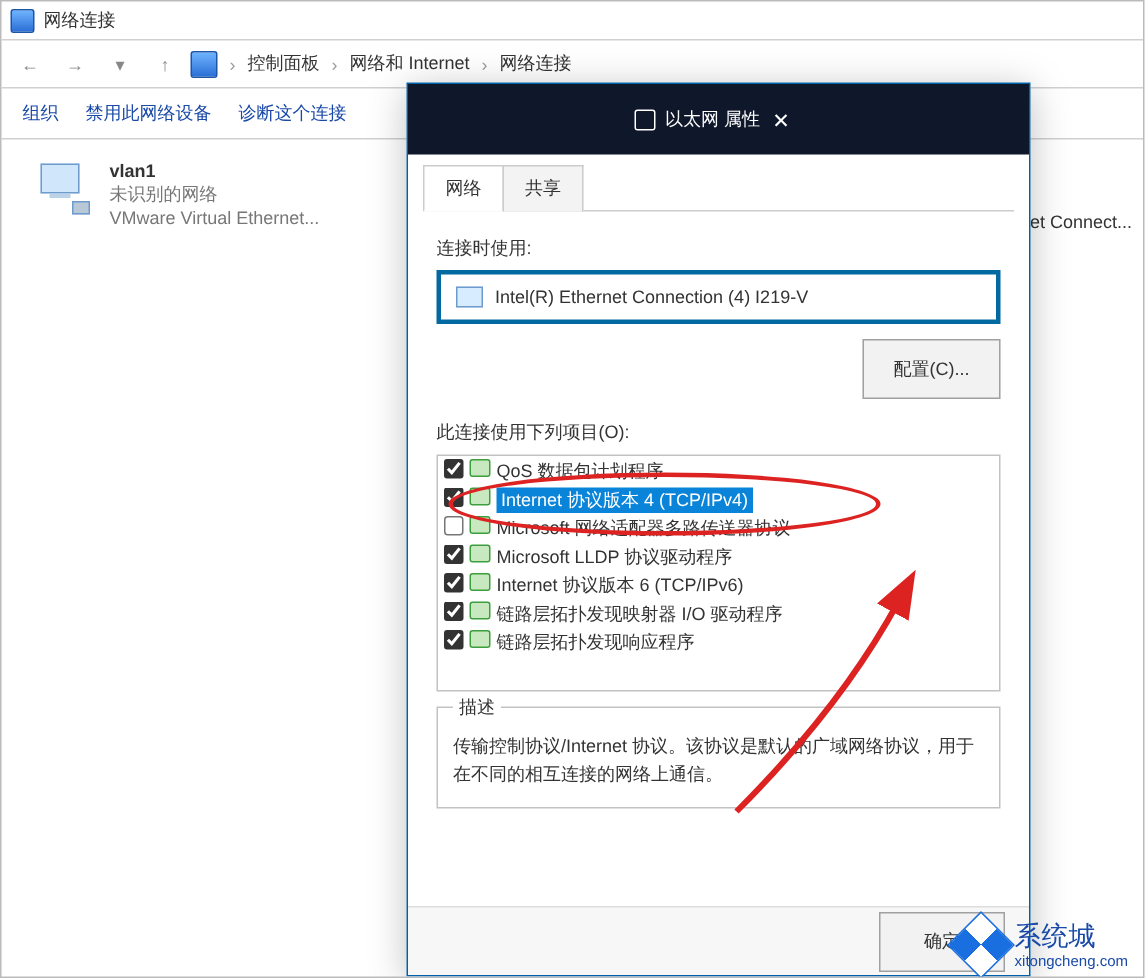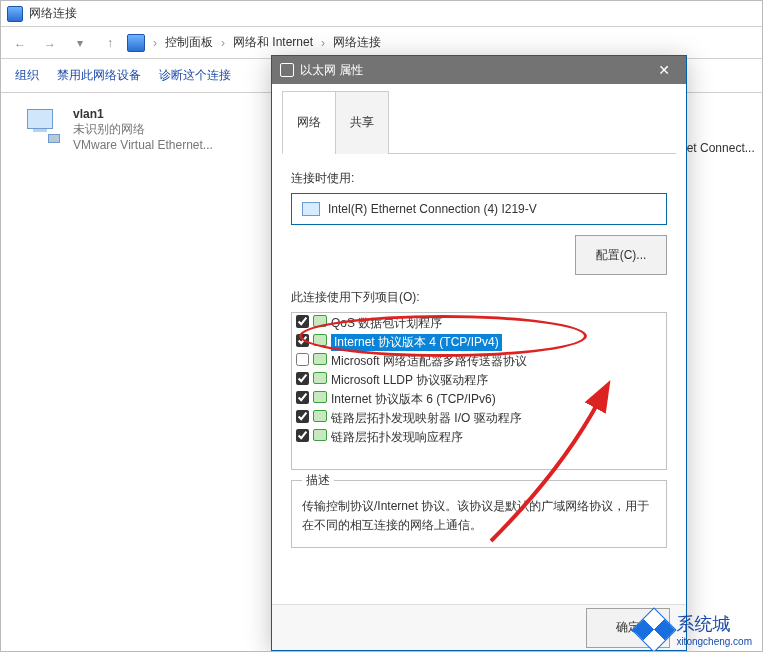--- a/index.html
+++ b/index.html
@@ -16,30 +16,30 @@
   .content-bg{position:relative;padding:14px 10px;display:flex;gap:8px}
   .net-icon{width:44px;height:36px;position:relative;margin-left:10px}
   .net-icon .mon{width:26px;height:20px;background:#d0e6fa;border:1px solid #6e9bcd;position:absolute;top:2px;left:6px}
   .net-icon .base{width:14px;height:3px;background:#bcd2e8;position:absolute;top:22px;left:12px}
   .net-icon .plug{width:12px;height:9px;background:#b9c8d6;position:absolute;bottom:0;right:5px;border:1px solid #6e9bcd}
   .vlan-info div:first-child{font-weight:700}
   .vlan-info .gray{color:#777}
   .side-label{position:absolute;right:6px;top:140px;font-size:12px;color:#333;width:76px;overflow:hidden;white-space:nowrap}
   
   .dialog{position:absolute;left:270px;top:54px;width:416px;height:596px;background:#fff;border:1px solid #0060a8;box-shadow:0 4px 24px rgba(0,0,0,.25)}
-  .dlg-title{height:28px;background:#737373;color:#fff;display:flex;align-items:center;padding:0 8px;justify-content:space-between}
+  .dlg-title{height:47px;background:#0f172a;color:#fff;display:flex;align-items:center;padding:0 8px;justify-content:center}
   .dlg-title .ttl{display:flex;align-items:center;gap:6px;color:#fff}
   .dlg-title .ttl-icon{width:14px;height:14px;border:1px solid #fff;border-radius:2px}
   .dlg-close{width:28px;height:20px;color:#fff;display:flex;align-items:center;justify-content:center;font-size:14px}
   .tabs{display:flex;border-bottom:1px solid #ccc;margin:6px 10px 0 10px}
-  .tab{padding:22px 14px;border:1px solid #ccc;border-bottom:none;margin-right:-1px;background:#f3f3f3;position:relative;top:1px}
+  .tab{padding:6px 14px;border:1px solid #ccc;border-bottom:none;margin-right:-1px;background:#f3f3f3;position:relative;top:1px}
   .tab.active{background:#fff;border-bottom:1px solid #fff}
   .dlg-body{padding:10px 19px}
   .sect-lbl{margin:6px 0 6px 0}
-  .adapter-box{border:1px solid #0369a1;padding:8px 10px;display:flex;gap:8px}
+  .adapter-box{border:3px solid #0369a1;padding:8px 10px;display:flex;gap:8px}
   .adapter-ic{width:18px;height:14px;background:#d8ecff;border:1px solid #6e9bcd}
   .cfg-row{display:flex;justify-content:flex-end;margin:10px 0 14px 0}
   .btn{min-width:92px;height:40px;border:1px solid #a0a0a0;background:#f2f2f2;padding:0 12px;font-size:12px}
   .items-box{border:1px solid #c2c2c2;height:158px;overflow-x:auto;overflow-y:hidden;padding:2px 0}
   .item-row{display:flex;align-items:flex-start;height:19px;padding:0 4px;gap:4px;white-space:nowrap}
   .cb{width:13px;height:13px;accent-color:#333}
   .grn-ic{width:14px;height:12px;background:#c8e8c0;border:1px solid #3c9e3c;border-radius:2px}
   .item-row.sel span.txt{background:#0a84d8;color:#fff;padding:0 3px}
   .btn-row{display:flex;gap:8px;margin:10px 0}
   .btn-row .btn{flex:1}

